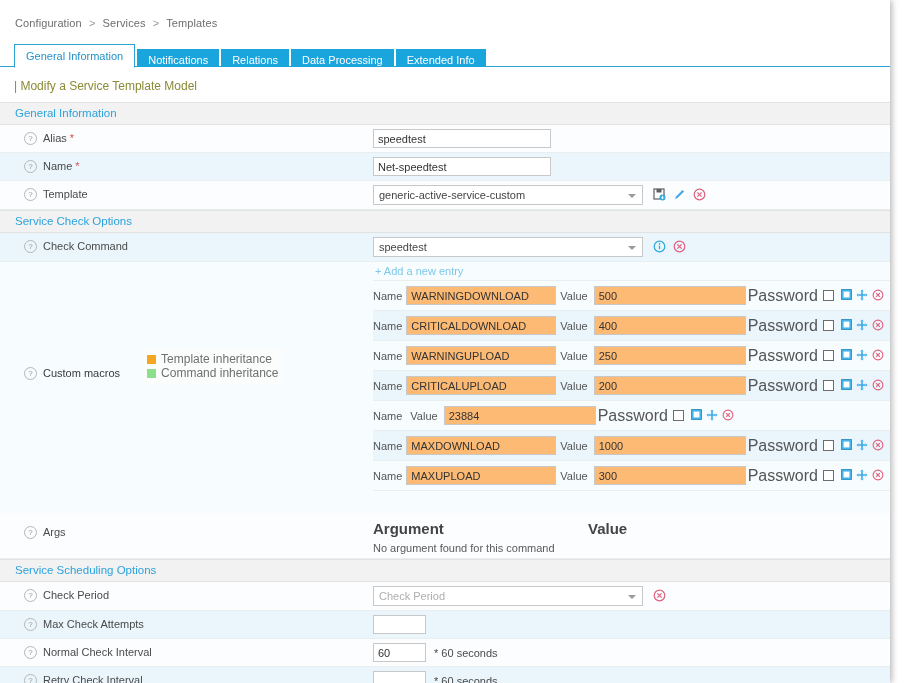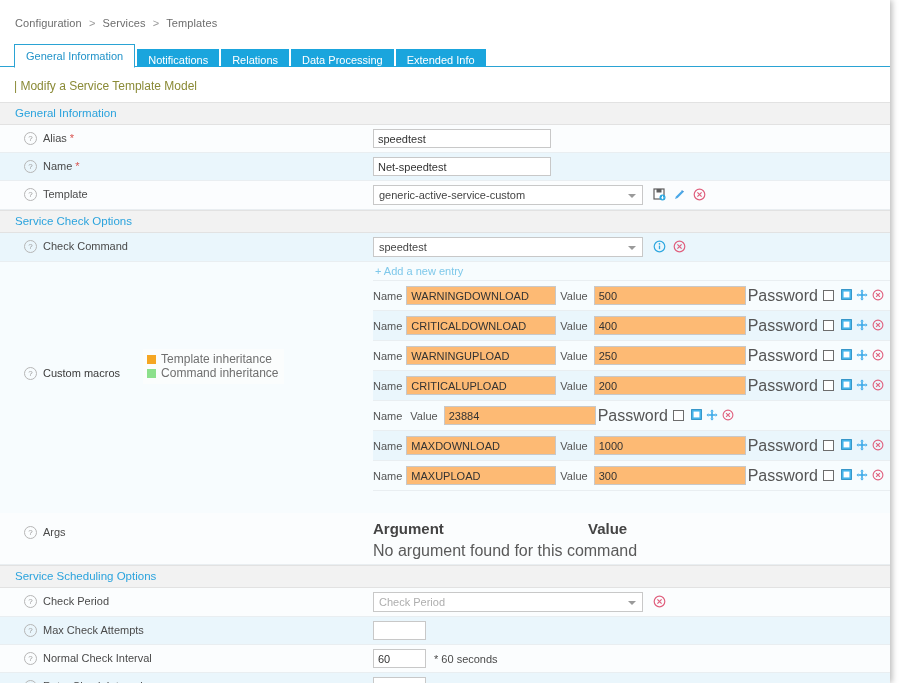--- a/index.html
+++ b/index.html
@@ -253,21 +253,21 @@
   
   .args-head {
     display: flex;
     font-size: 15px;
     font-weight: bold;
     color: #444;
     padding-top: 3px;
   }
   .args-c1 { width: 215px; }
   .args-note {
-    font-size: 16px;
+    font-size: 11px;
     color: #5a5a5a;
     padding-top: 5px;
   }
   .suffix {
     font-size: 11px;
     color: #4a4a4a;
     margin-left: 8px;
     text-align: right;
   }
 </style>

